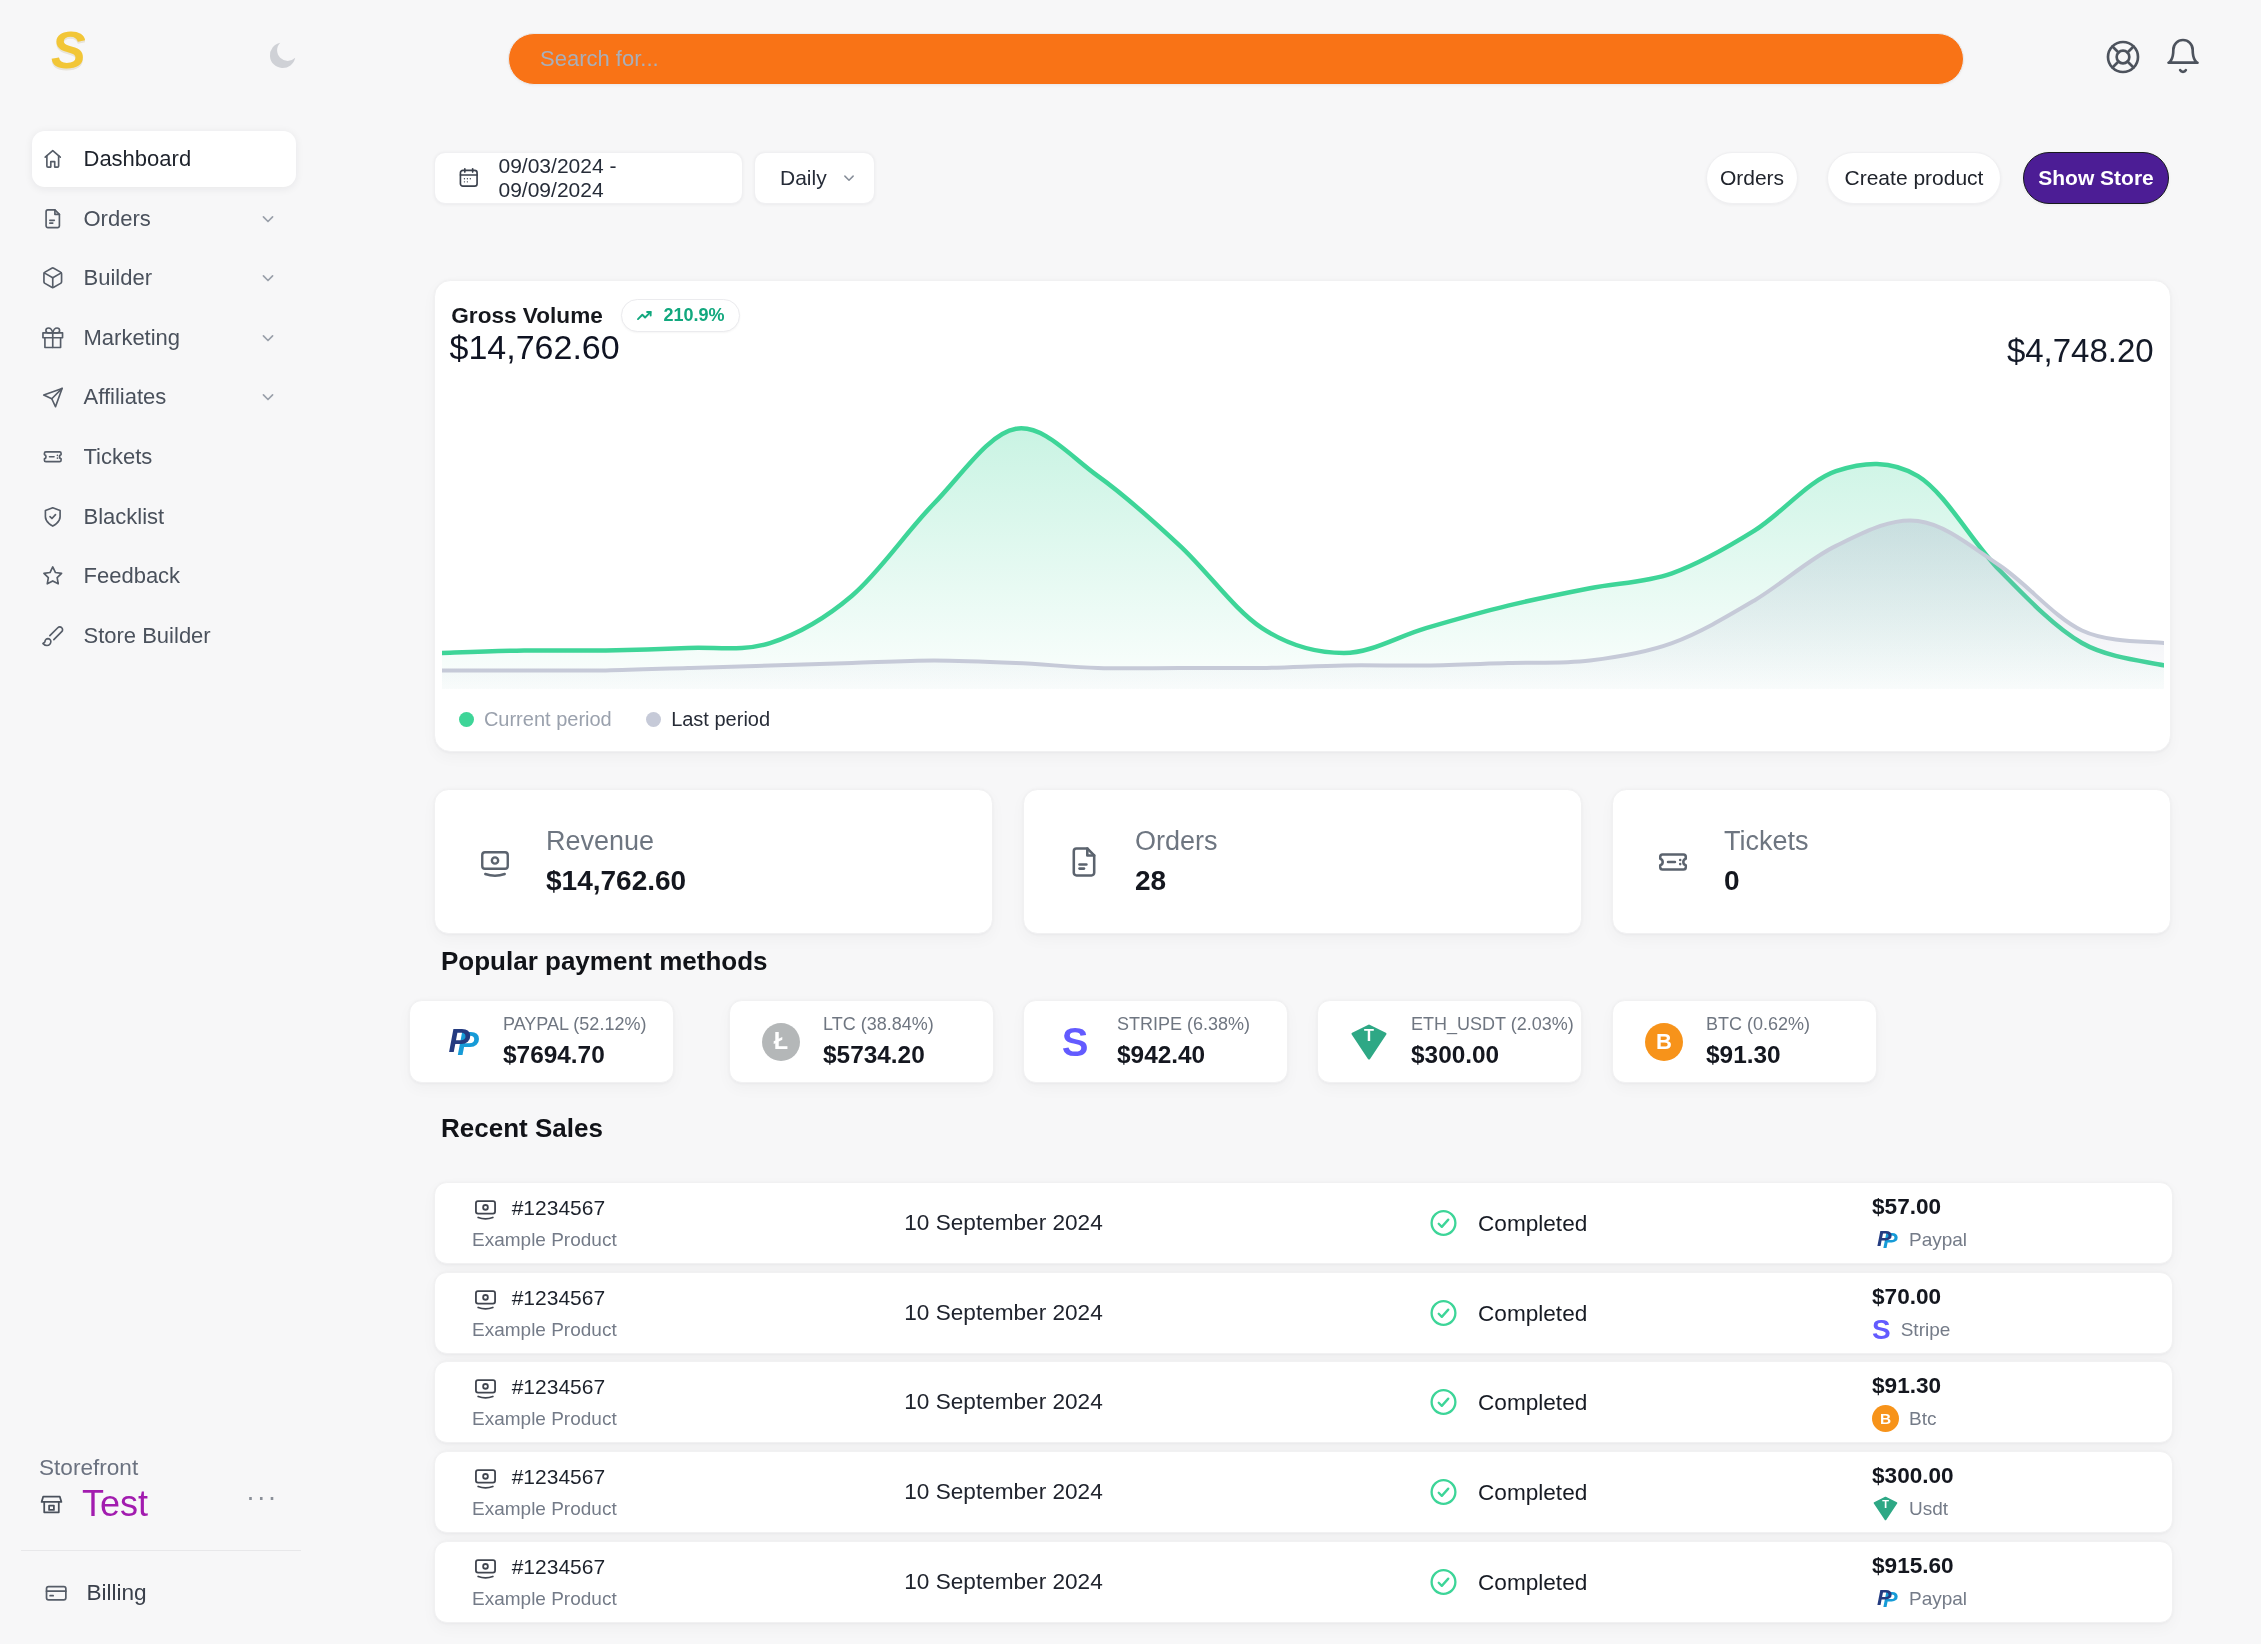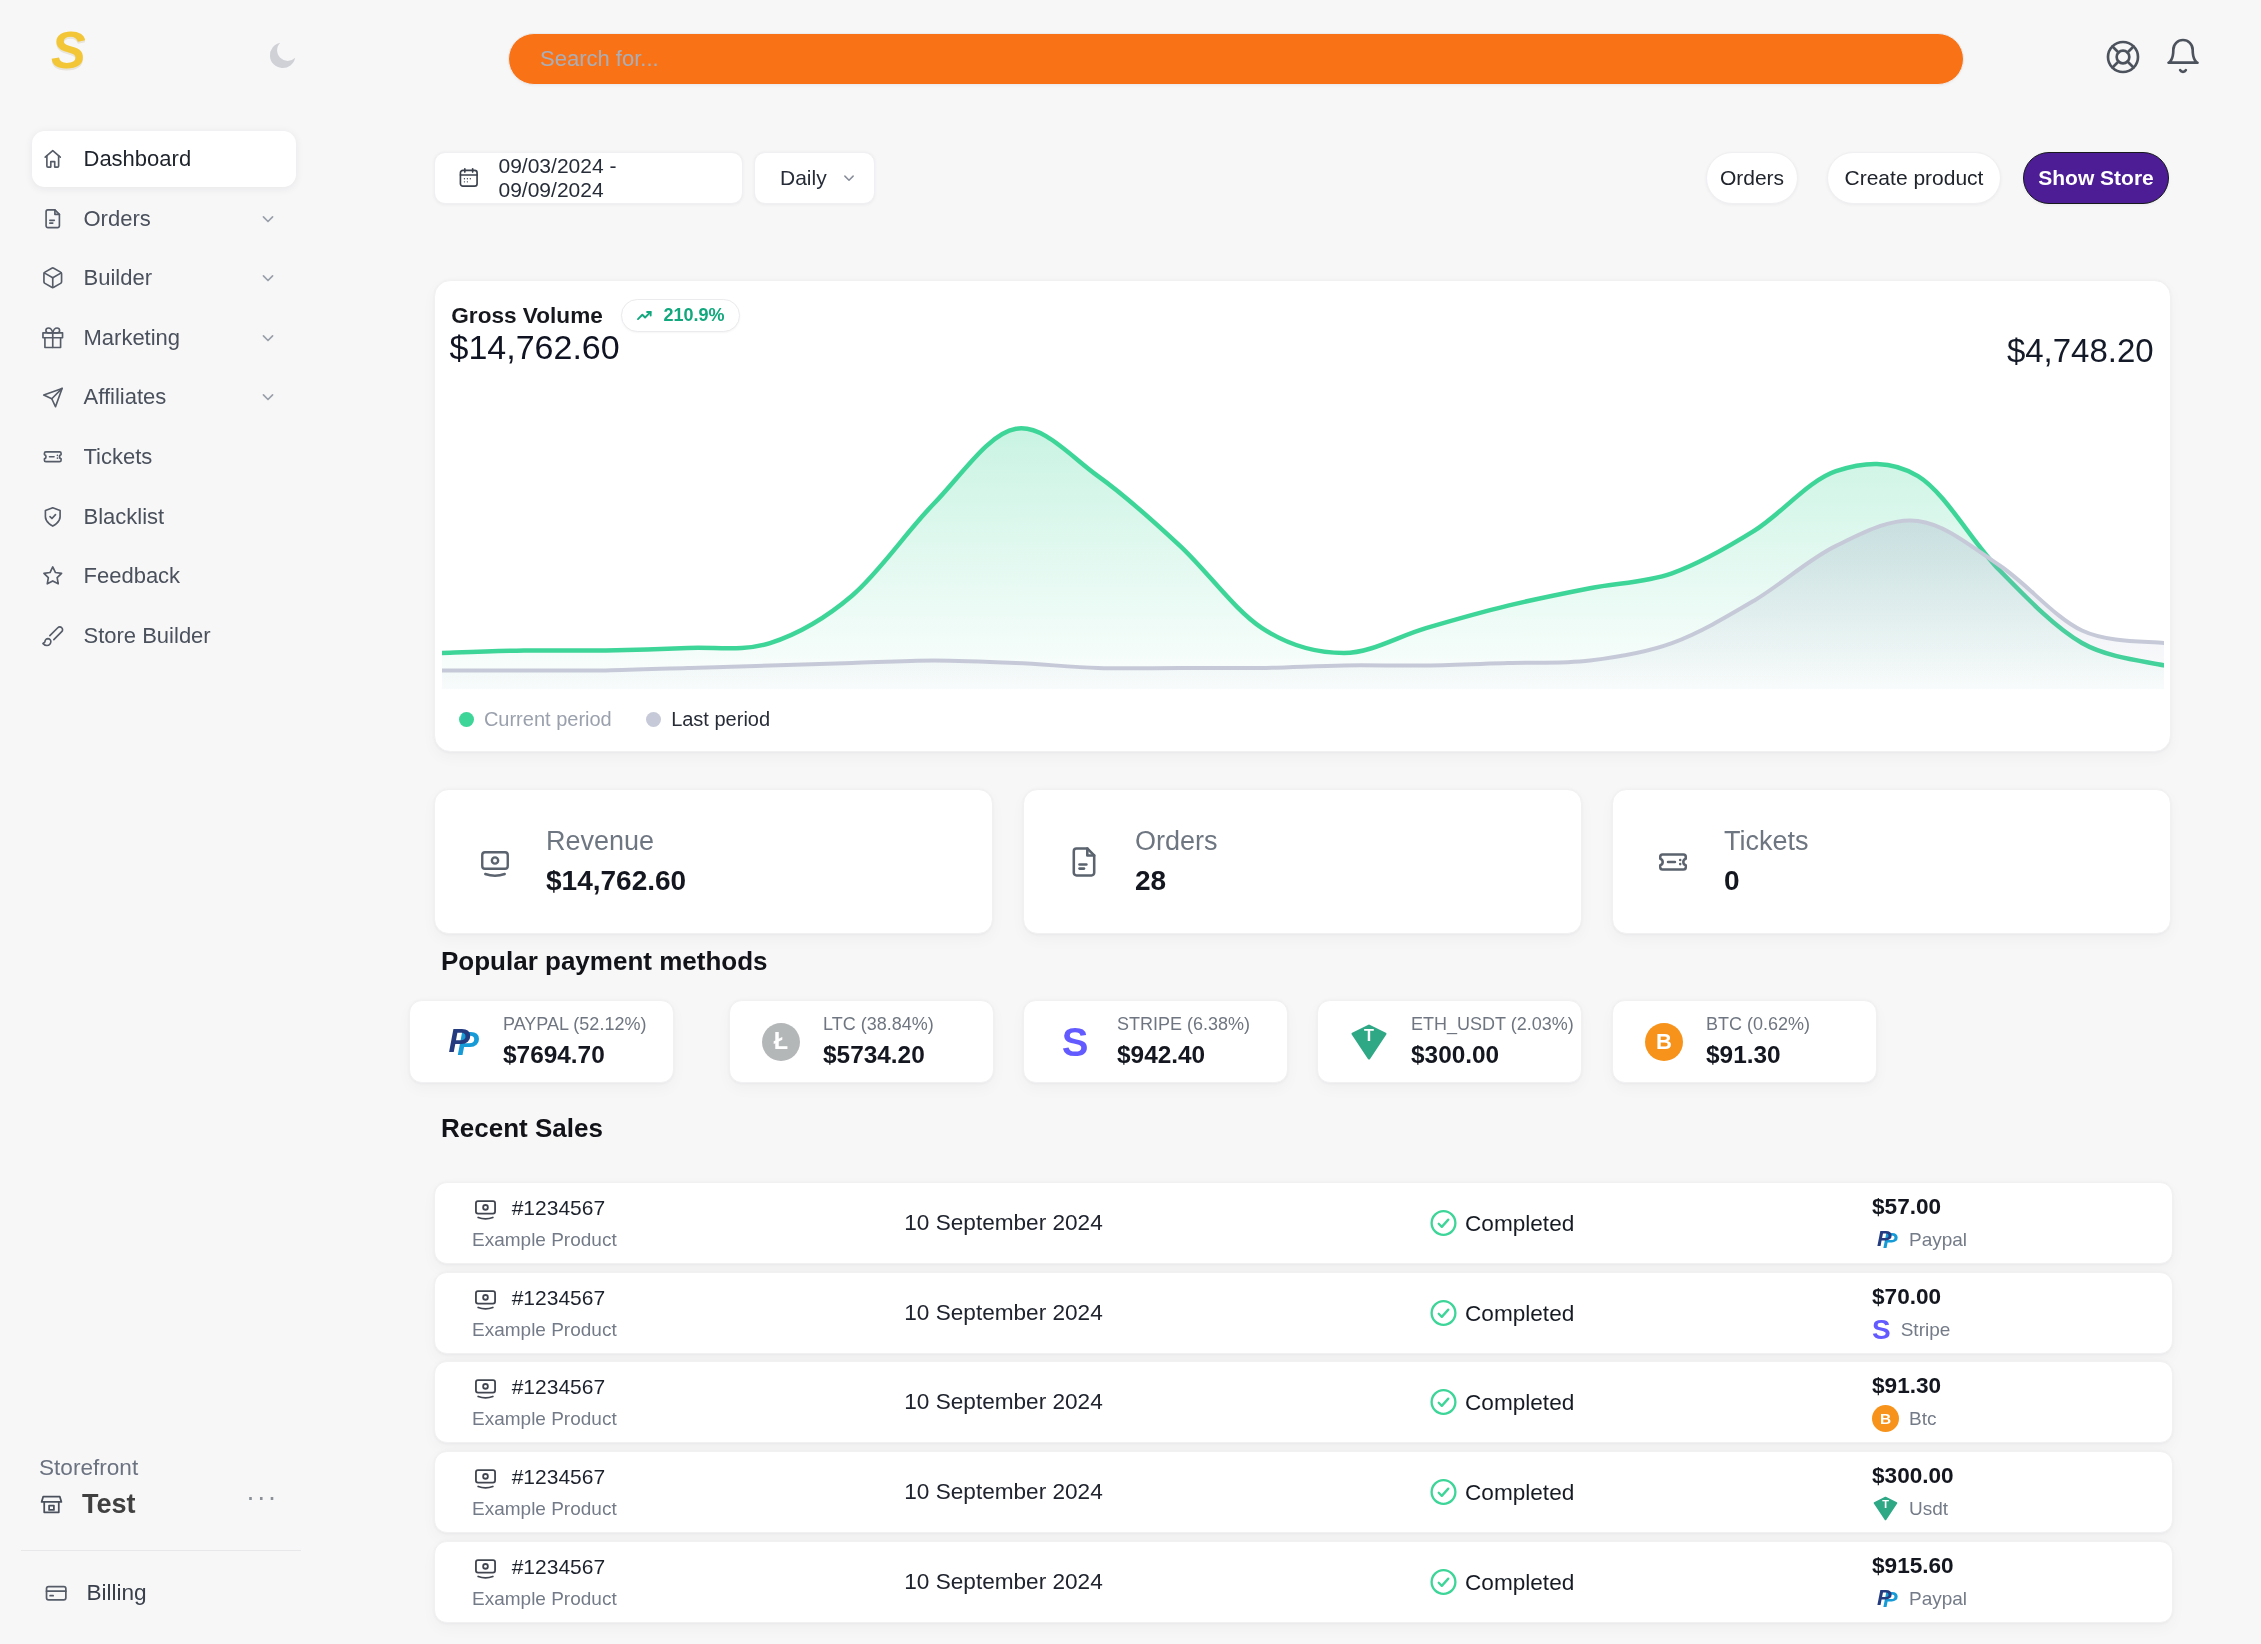--- a/index.html
+++ b/index.html
@@ -45,21 +45,21 @@
   }
   .nav-item .nicon { width:23.5px; height:23.5px; margin-right:19px; color:#565d68; flex:none; }
   .nav-item .chev { width:20px; height:20px; margin-left:auto; color:#9aa0aa; flex:none; }
   .nav-item.active {
     background:#fff; color:#1d222b; font-weight:500;
     box-shadow:0 1.8px 9px rgba(25,30,40,.07);
   }
   .storefront-label { position:absolute; left:39px; top:1455px; font-size:22.6px; color:#6b7280; }
   .storefront-row { position:absolute; left:39px; top:1484px; width:235px; height:40px; display:flex; align-items:center; cursor:pointer; }
   .storefront-row .nicon { width:25px; height:25px; color:#4a515c; margin-right:18px; }
-  .storefront-name { font-size:27px; font-weight:700; color:#404040; }
+  .storefront-name { font-size:36px; font-weight:400; color:#a21caf; }
   .storefront-menu { position:absolute; left:246px; top:1482px; font-size:27px; letter-spacing:1.8px; color:#8a8f98; cursor:pointer; }
   .sidebar-divider { position:absolute; left:21px; top:1550px; width:280px; height:0.9px; background:#e8e8ea; }
   .billing-row { position:absolute; left:44px; top:1572px; width:208px; height:42px; display:flex; align-items:center; cursor:pointer; }
   .billing-row .nicon { width:24.4px; height:24.4px; color:#565d68; margin-right:18px; }
   .billing-row span { font-size:22.6px; color:#3a404b; }
 
   
   .pill-card {
     position:absolute; top:152px; height:52px; background:#fff;
     border:0.9px solid #f0f0f2; box-shadow:0 0.9px 3.6px rgba(20,25,40,.05);
@@ -135,21 +135,21 @@
   
   .rs-title { top:1113px; }
   .sale-row { left:434px; width:1739px; height:82px; border-radius:12.7px; cursor:pointer; }
   .r0 { top:1182px; } .r1 { top:1272px; } .r2 { top:1361px; } .r3 { top:1451px; } .r4 { top:1541px; }
   .cell-order { position:absolute; left:37px; top:11.8px; }
   .cell-order .line1 { display:flex; align-items:center; gap:12.7px; }
   .cell-order .nicon { width:27px; height:27px; color:#40454f; }
   .order-id { font-size:21px; font-weight:500; color:#1c212b; }
   .order-product { margin-top:7.2px; font-size:19px; color:#747b88; }
   .cell-date { position:absolute; left:392px; width:353px; top:50%; transform:translateY(-50%); text-align:center; font-size:22.6px; color:#20242e; }
-  .cell-status { position:absolute; left:993px; top:50%; transform:translateY(-50%); display:flex; align-items:center; gap:6px; }
+  .cell-status { position:absolute; left:993px; top:50%; transform:translateY(-50%); display:flex; align-items:center; gap:19px; }
   .cell-status .nicon { width:31px; height:31px; color:#3dd598; }
   .status-text { font-size:22.6px; color:#171b24; }
   .cell-amount { position:absolute; left:1437px; top:11px; }
   .amount-val { font-size:22.6px; font-weight:600; color:#14171f; }
   .amount-method { display:flex; align-items:center; gap:10px; margin-top:6.3px; }
   .method-name { font-size:19px; color:#747b88; }
 </style>
 </head>
 <body>
 

